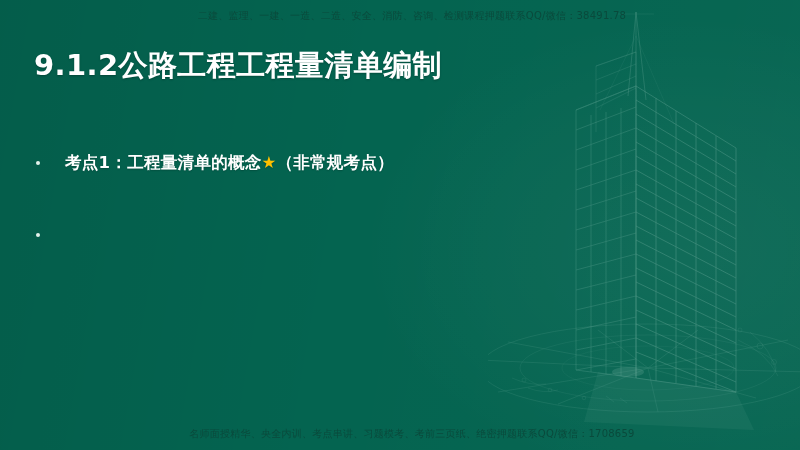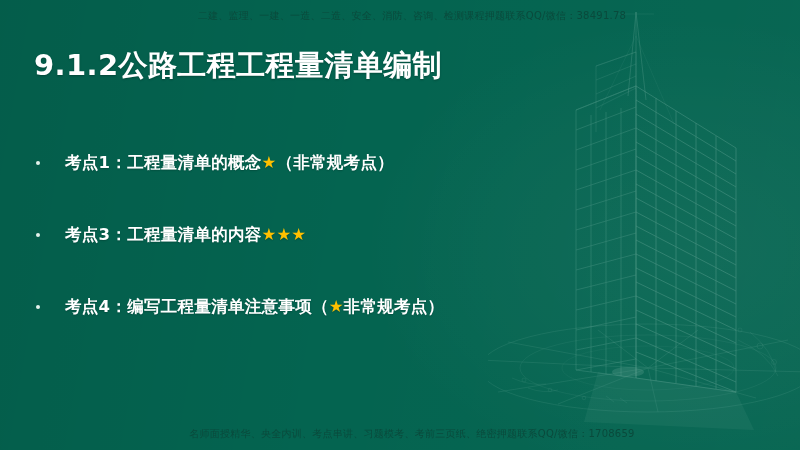--- a/index.html
+++ b/index.html
@@ -194,25 +194,20 @@
   <ul class="bullets">
 
     <li class="bullet-row">
       <span class="bullet-dot"></span>
       <span class="bullet-text"><span>考点1：工程量清单的概念</span><span class="stars">★</span><span>（非常规考点）</span></span>
     </li>
 
 
     <li class="bullet-row">
       <span class="bullet-dot"></span>
-      <span class="bullet-text"><span>考点3：工程量清单的内容</span><span class="stars">★★★</span><span></span></span>
     </li>
 
-    <li class="bullet-row">
-      <span class="bullet-dot"></span>
-      <span class="bullet-text"><span>考点4：编写工程量清单注意事项（</span><span class="stars">★</span><span>非常规考点）</span></span>
-    </li>
 
   </ul>
 
   <div class="banner banner-bottom">名师面授精华、央全内训、考点串讲、习题模考、考前三页纸、绝密押题联系QQ/微信：1708659</div>
 
 </div>
 
 </body></html>

